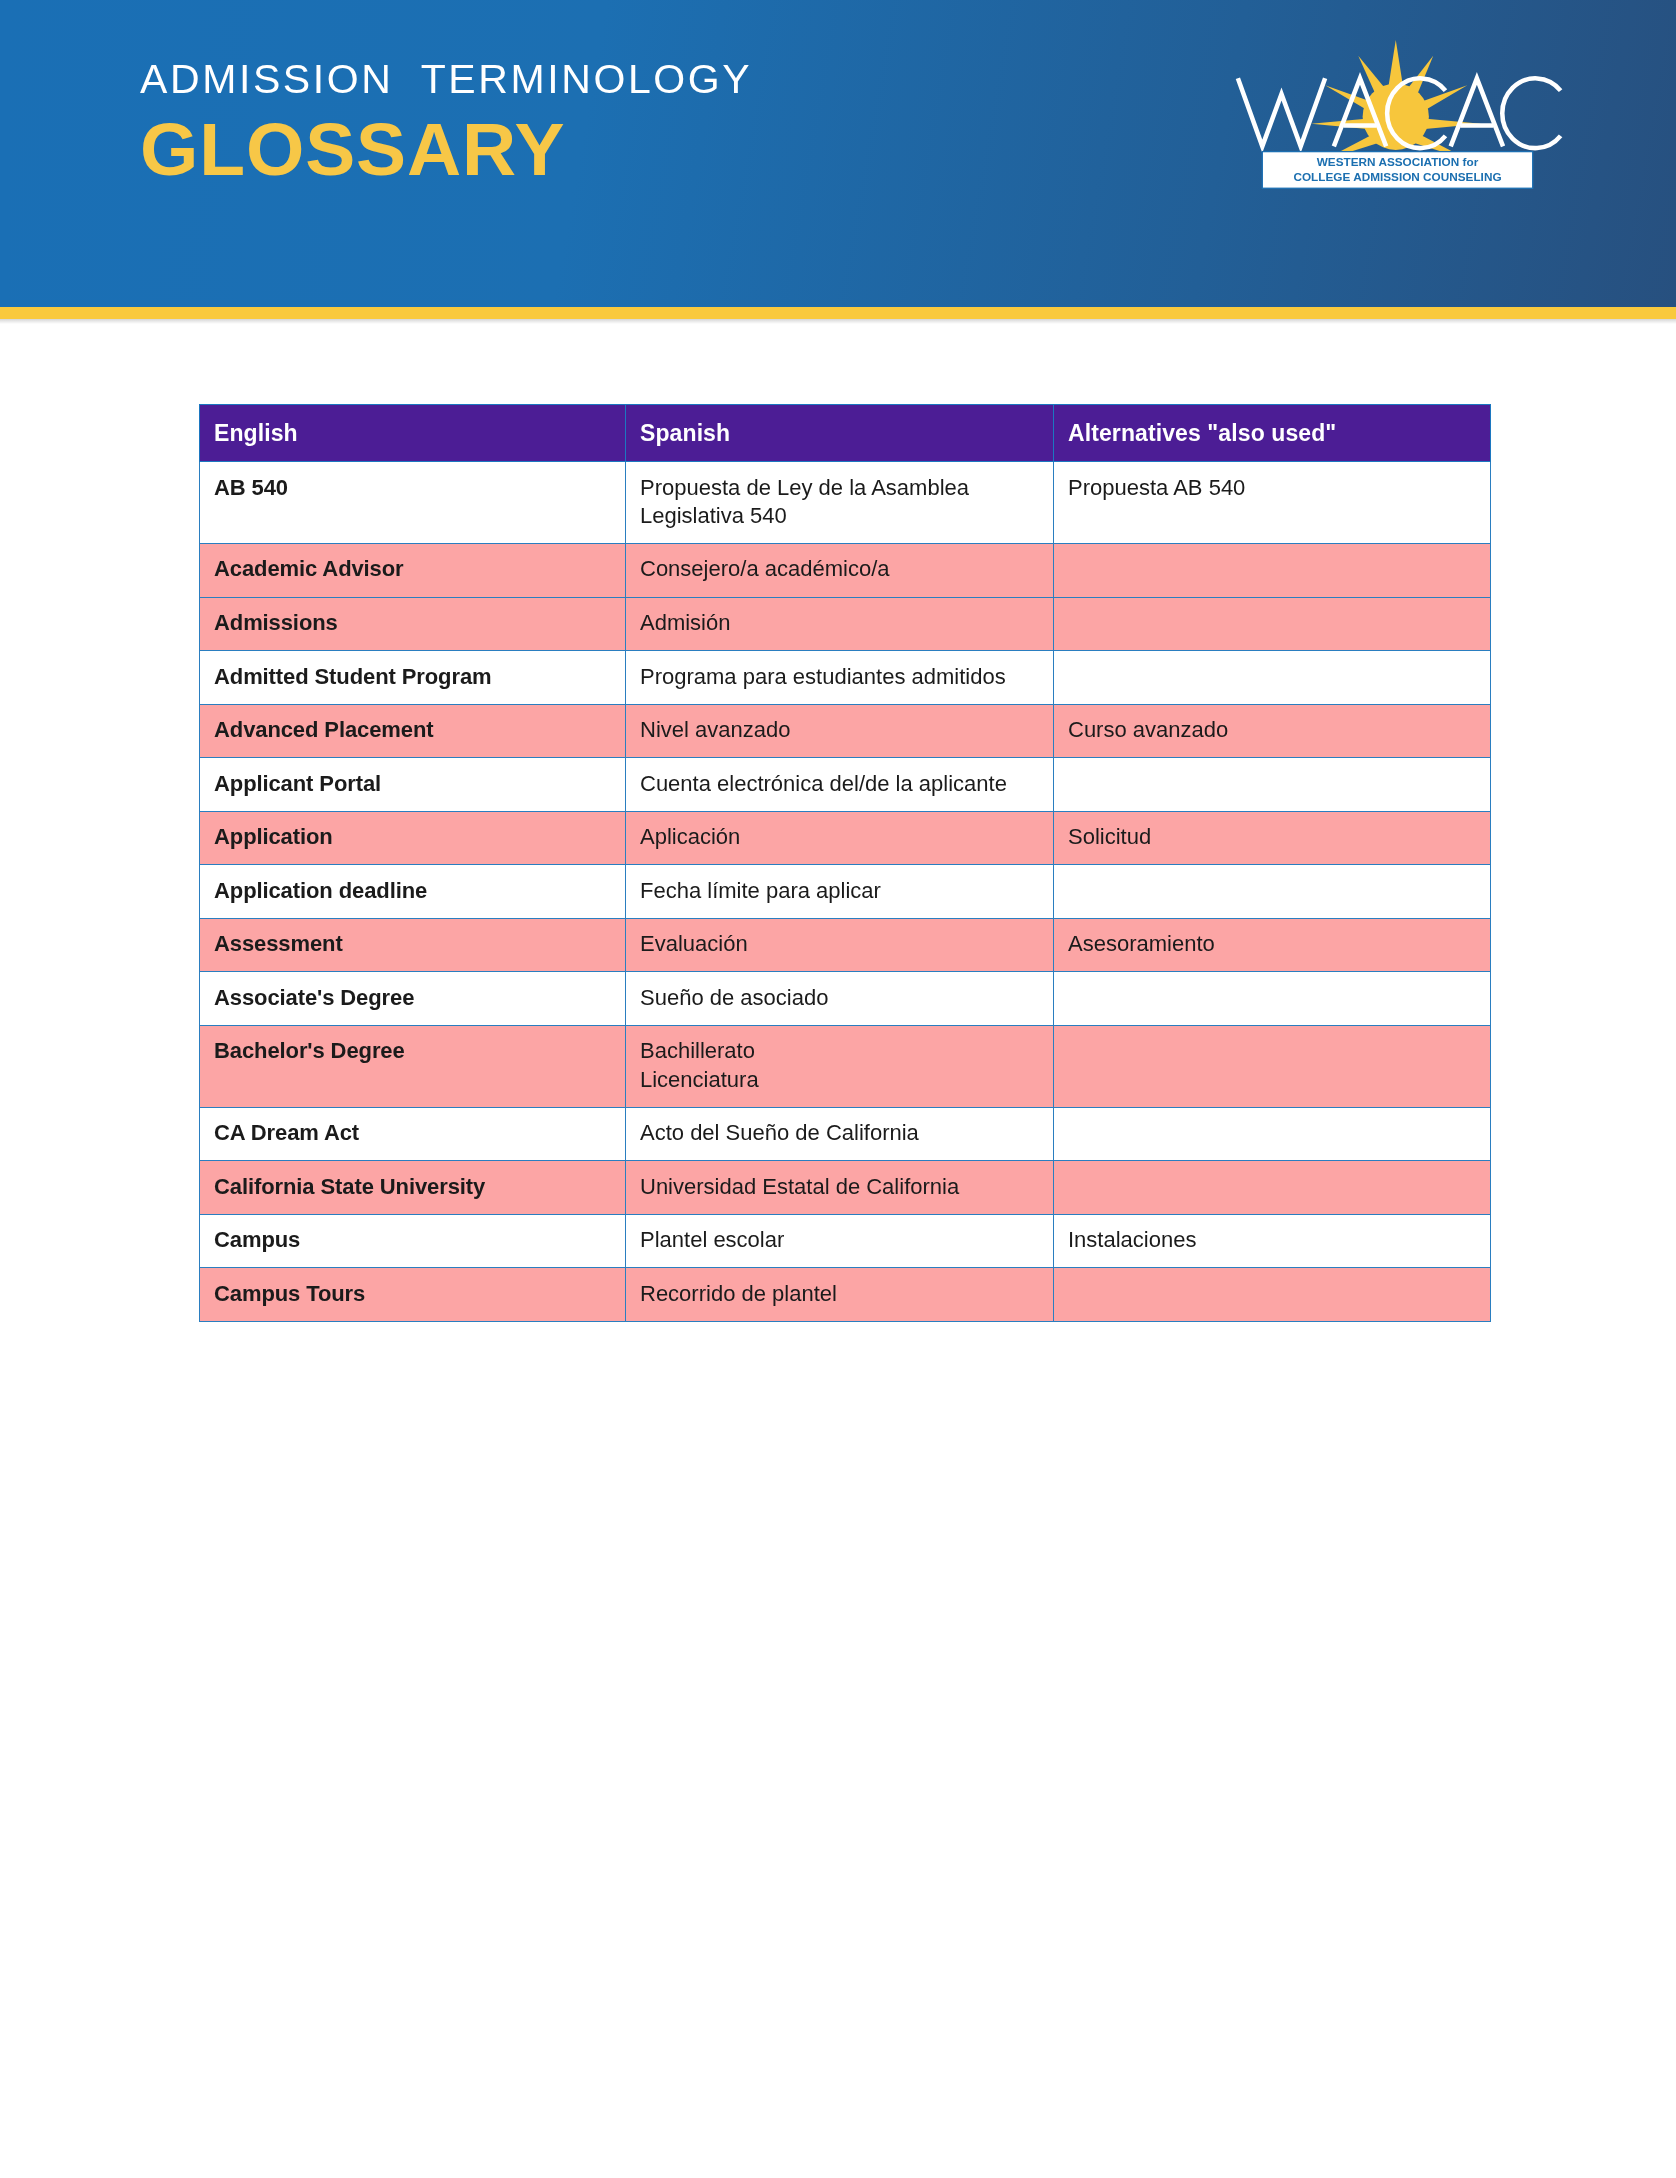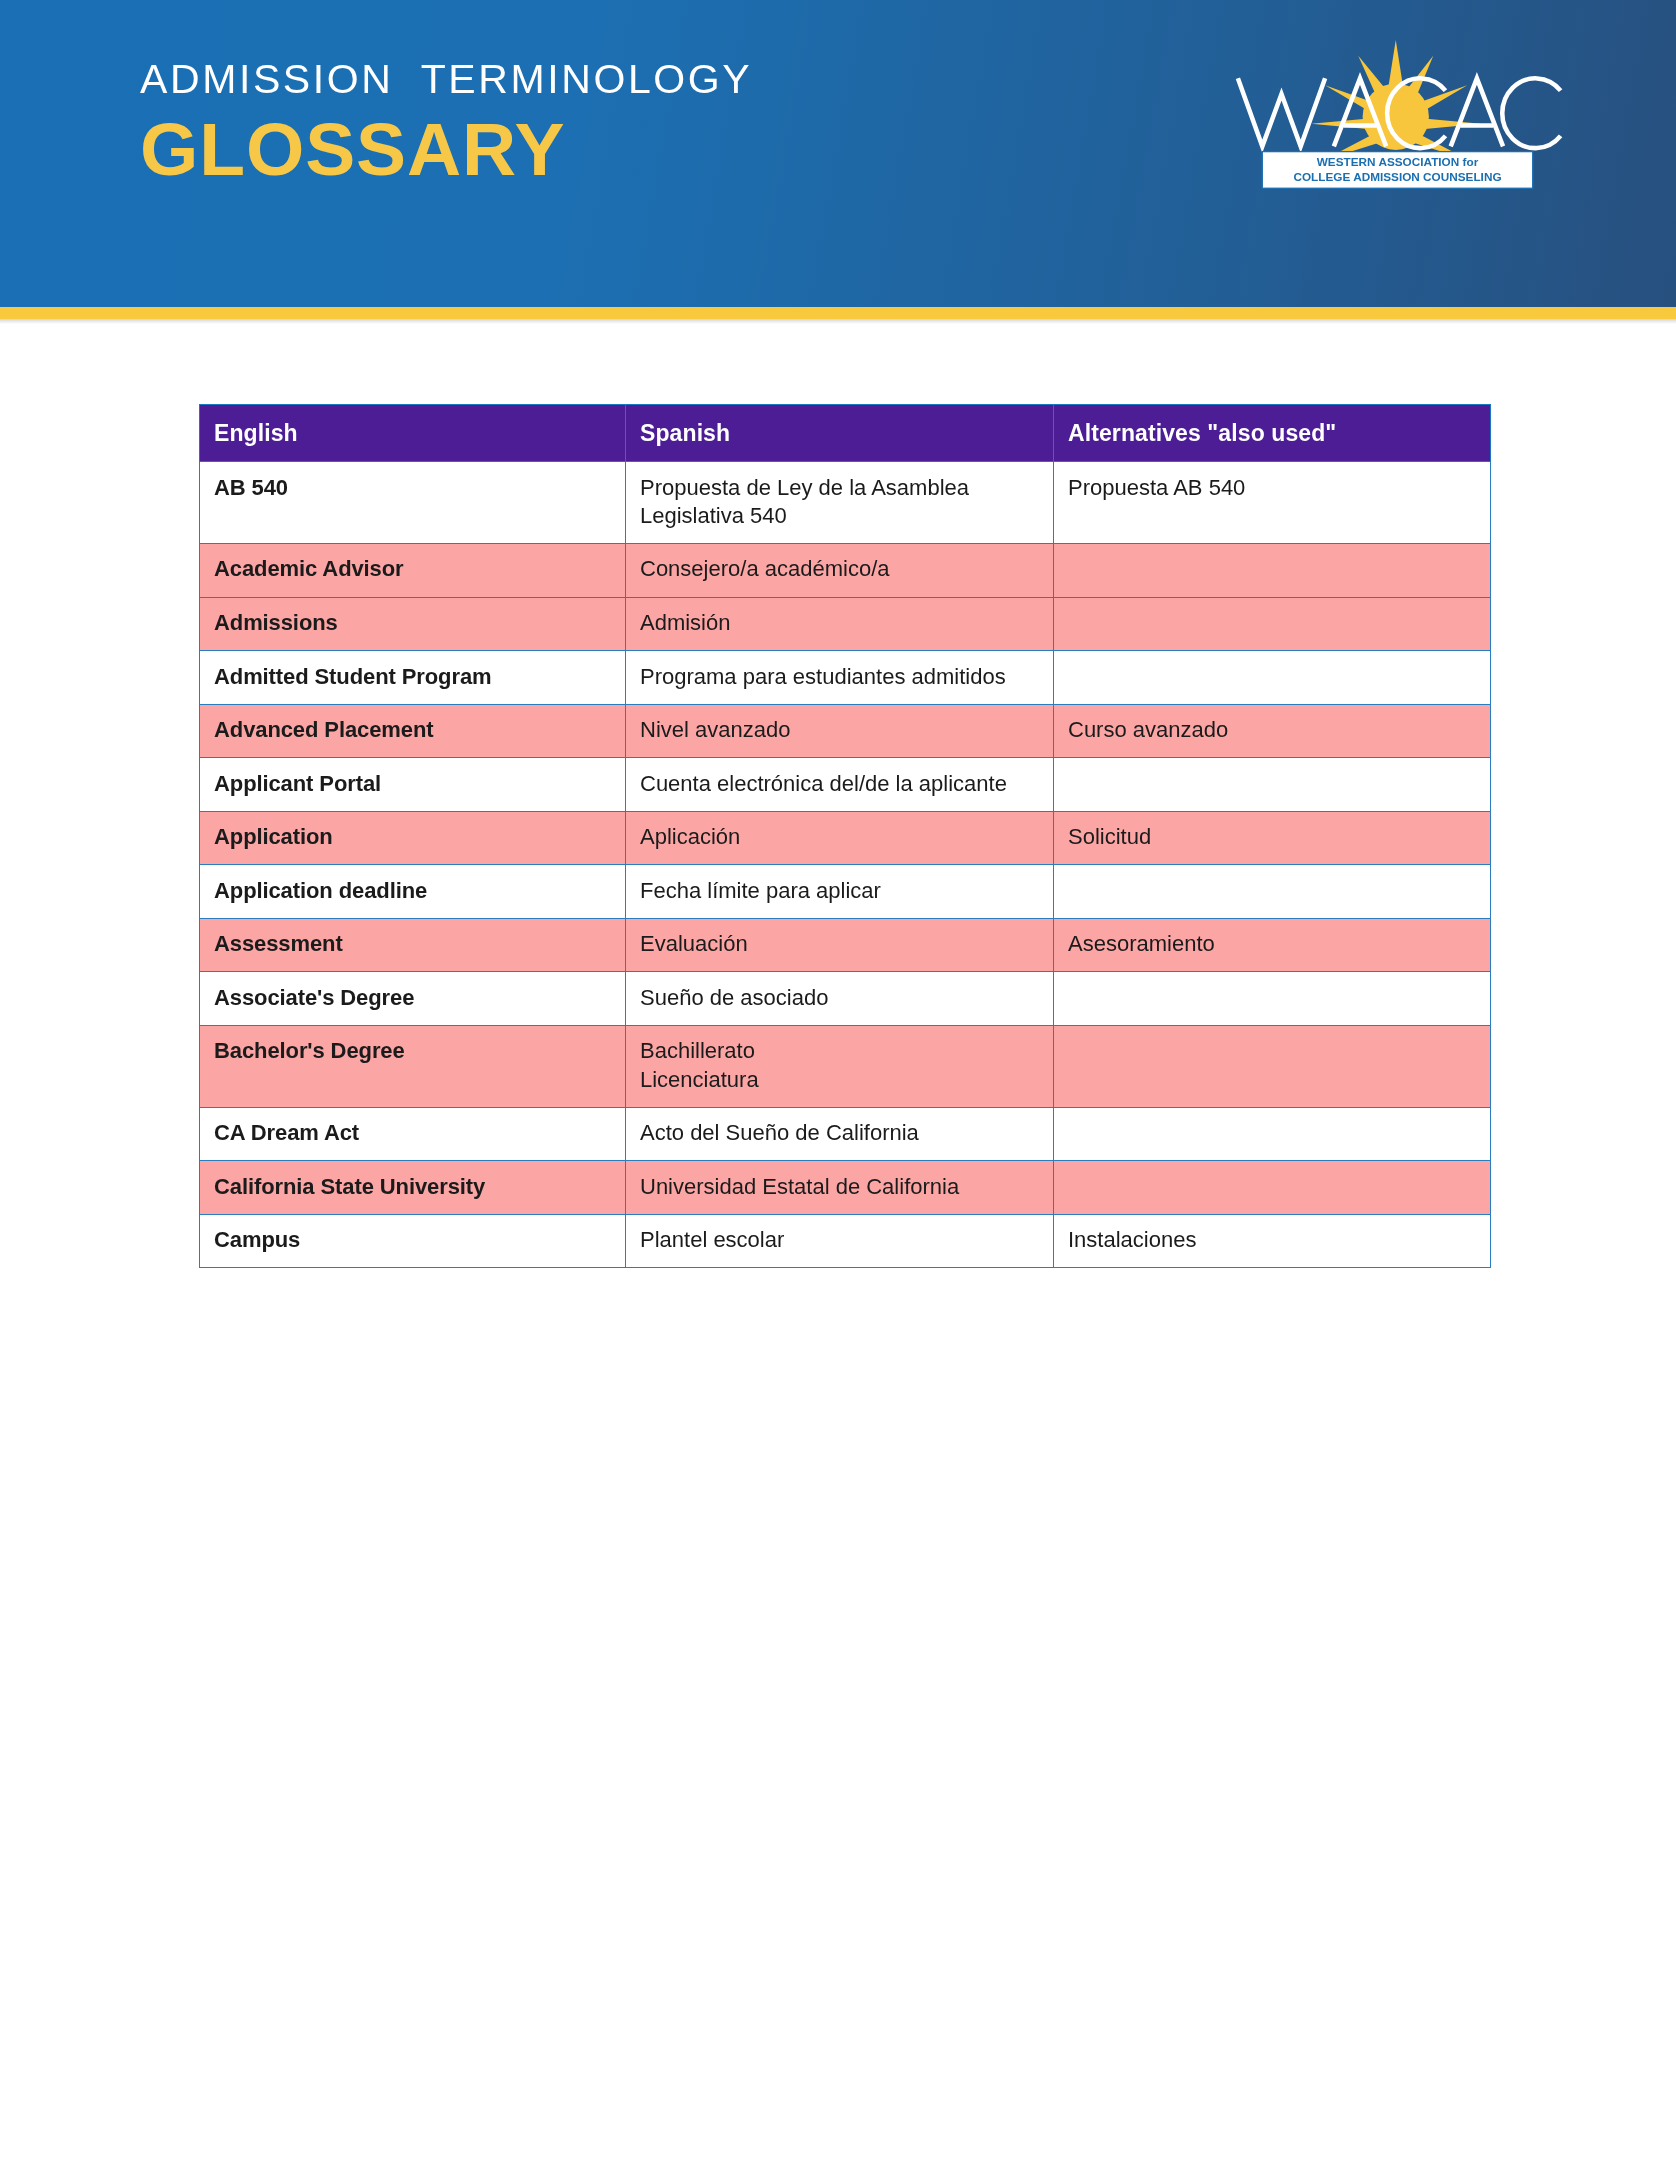--- a/index.html
+++ b/index.html
@@ -248,16 +248,21 @@
         <tr class="alt">
           <td class="en">California State University</td>
           <td class="es">Universidad Estatal de California</td>
           <td class="alt empty"></td>
         </tr>
         <tr>
           <td class="en">Campus</td>
           <td class="es">Plantel escolar</td>
           <td class="alt">Instalaciones</td>
         </tr>
+        <tr class="alt">
+          <td class="en">Campus Tours</td>
+          <td class="es">Recorrido de plantel</td>
+          <td class="alt empty"></td>
+        </tr>
       </tbody>
   </table>
 </div>
 
 
 </body></html>

